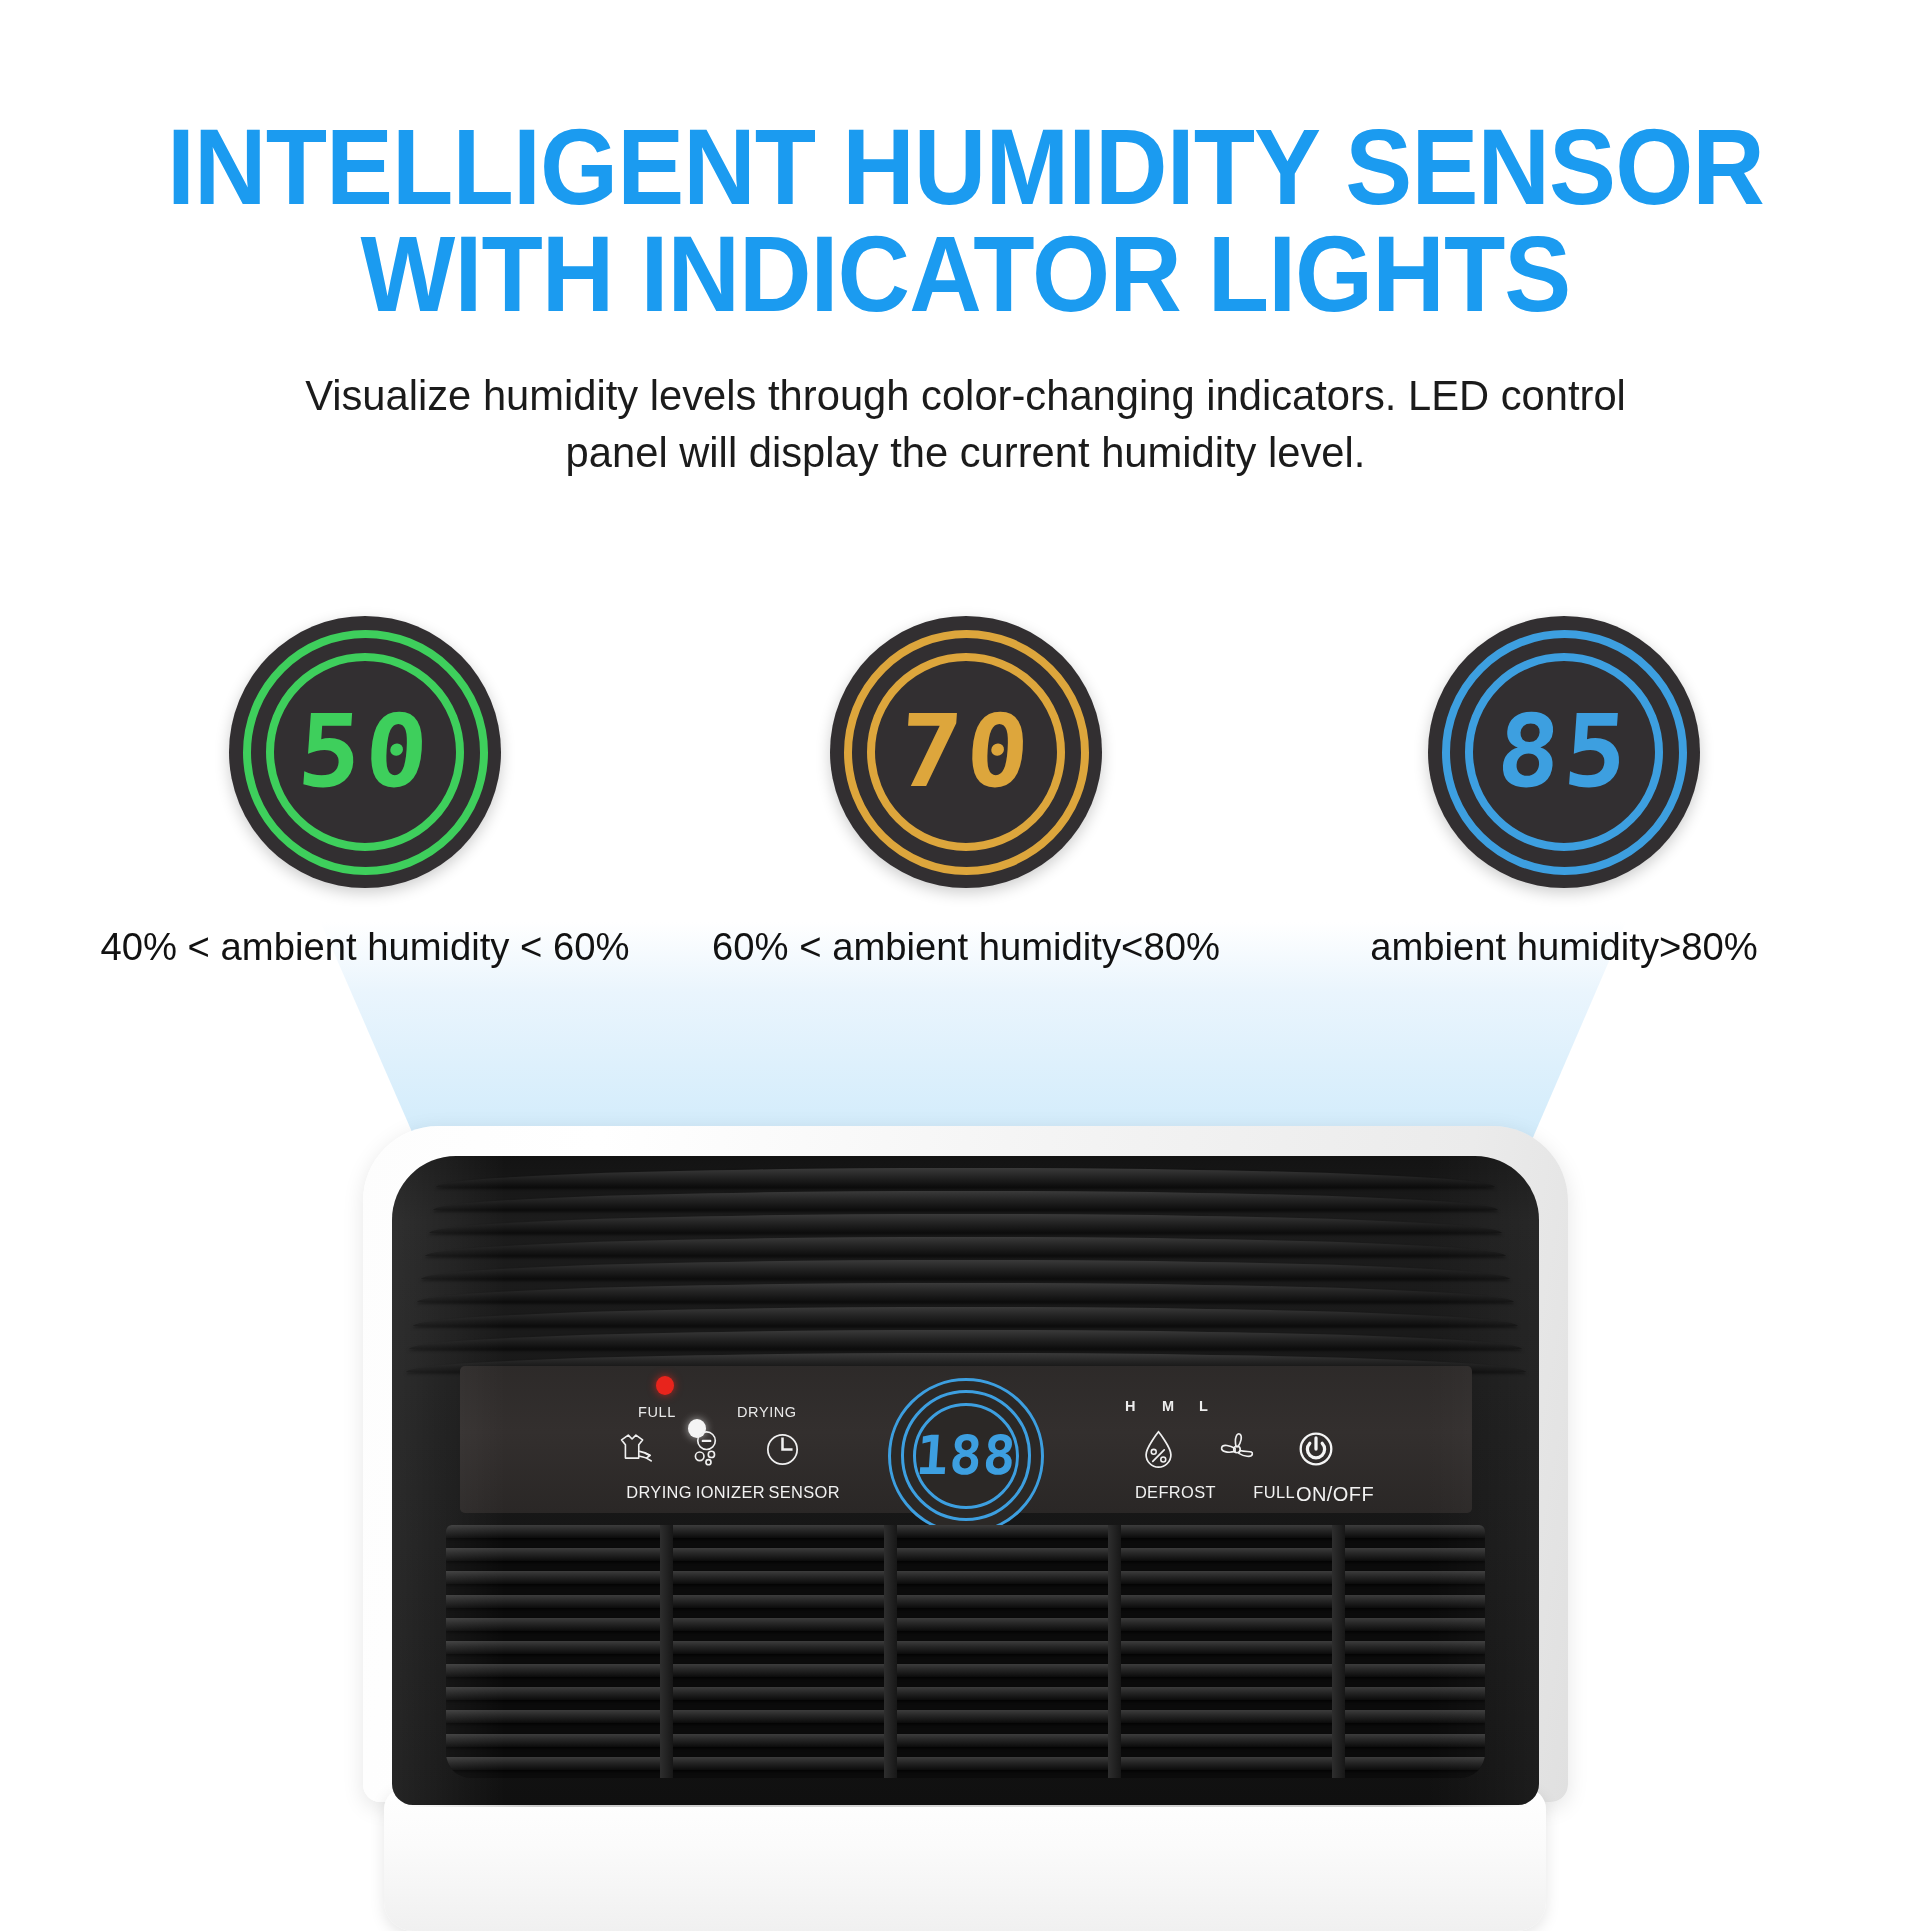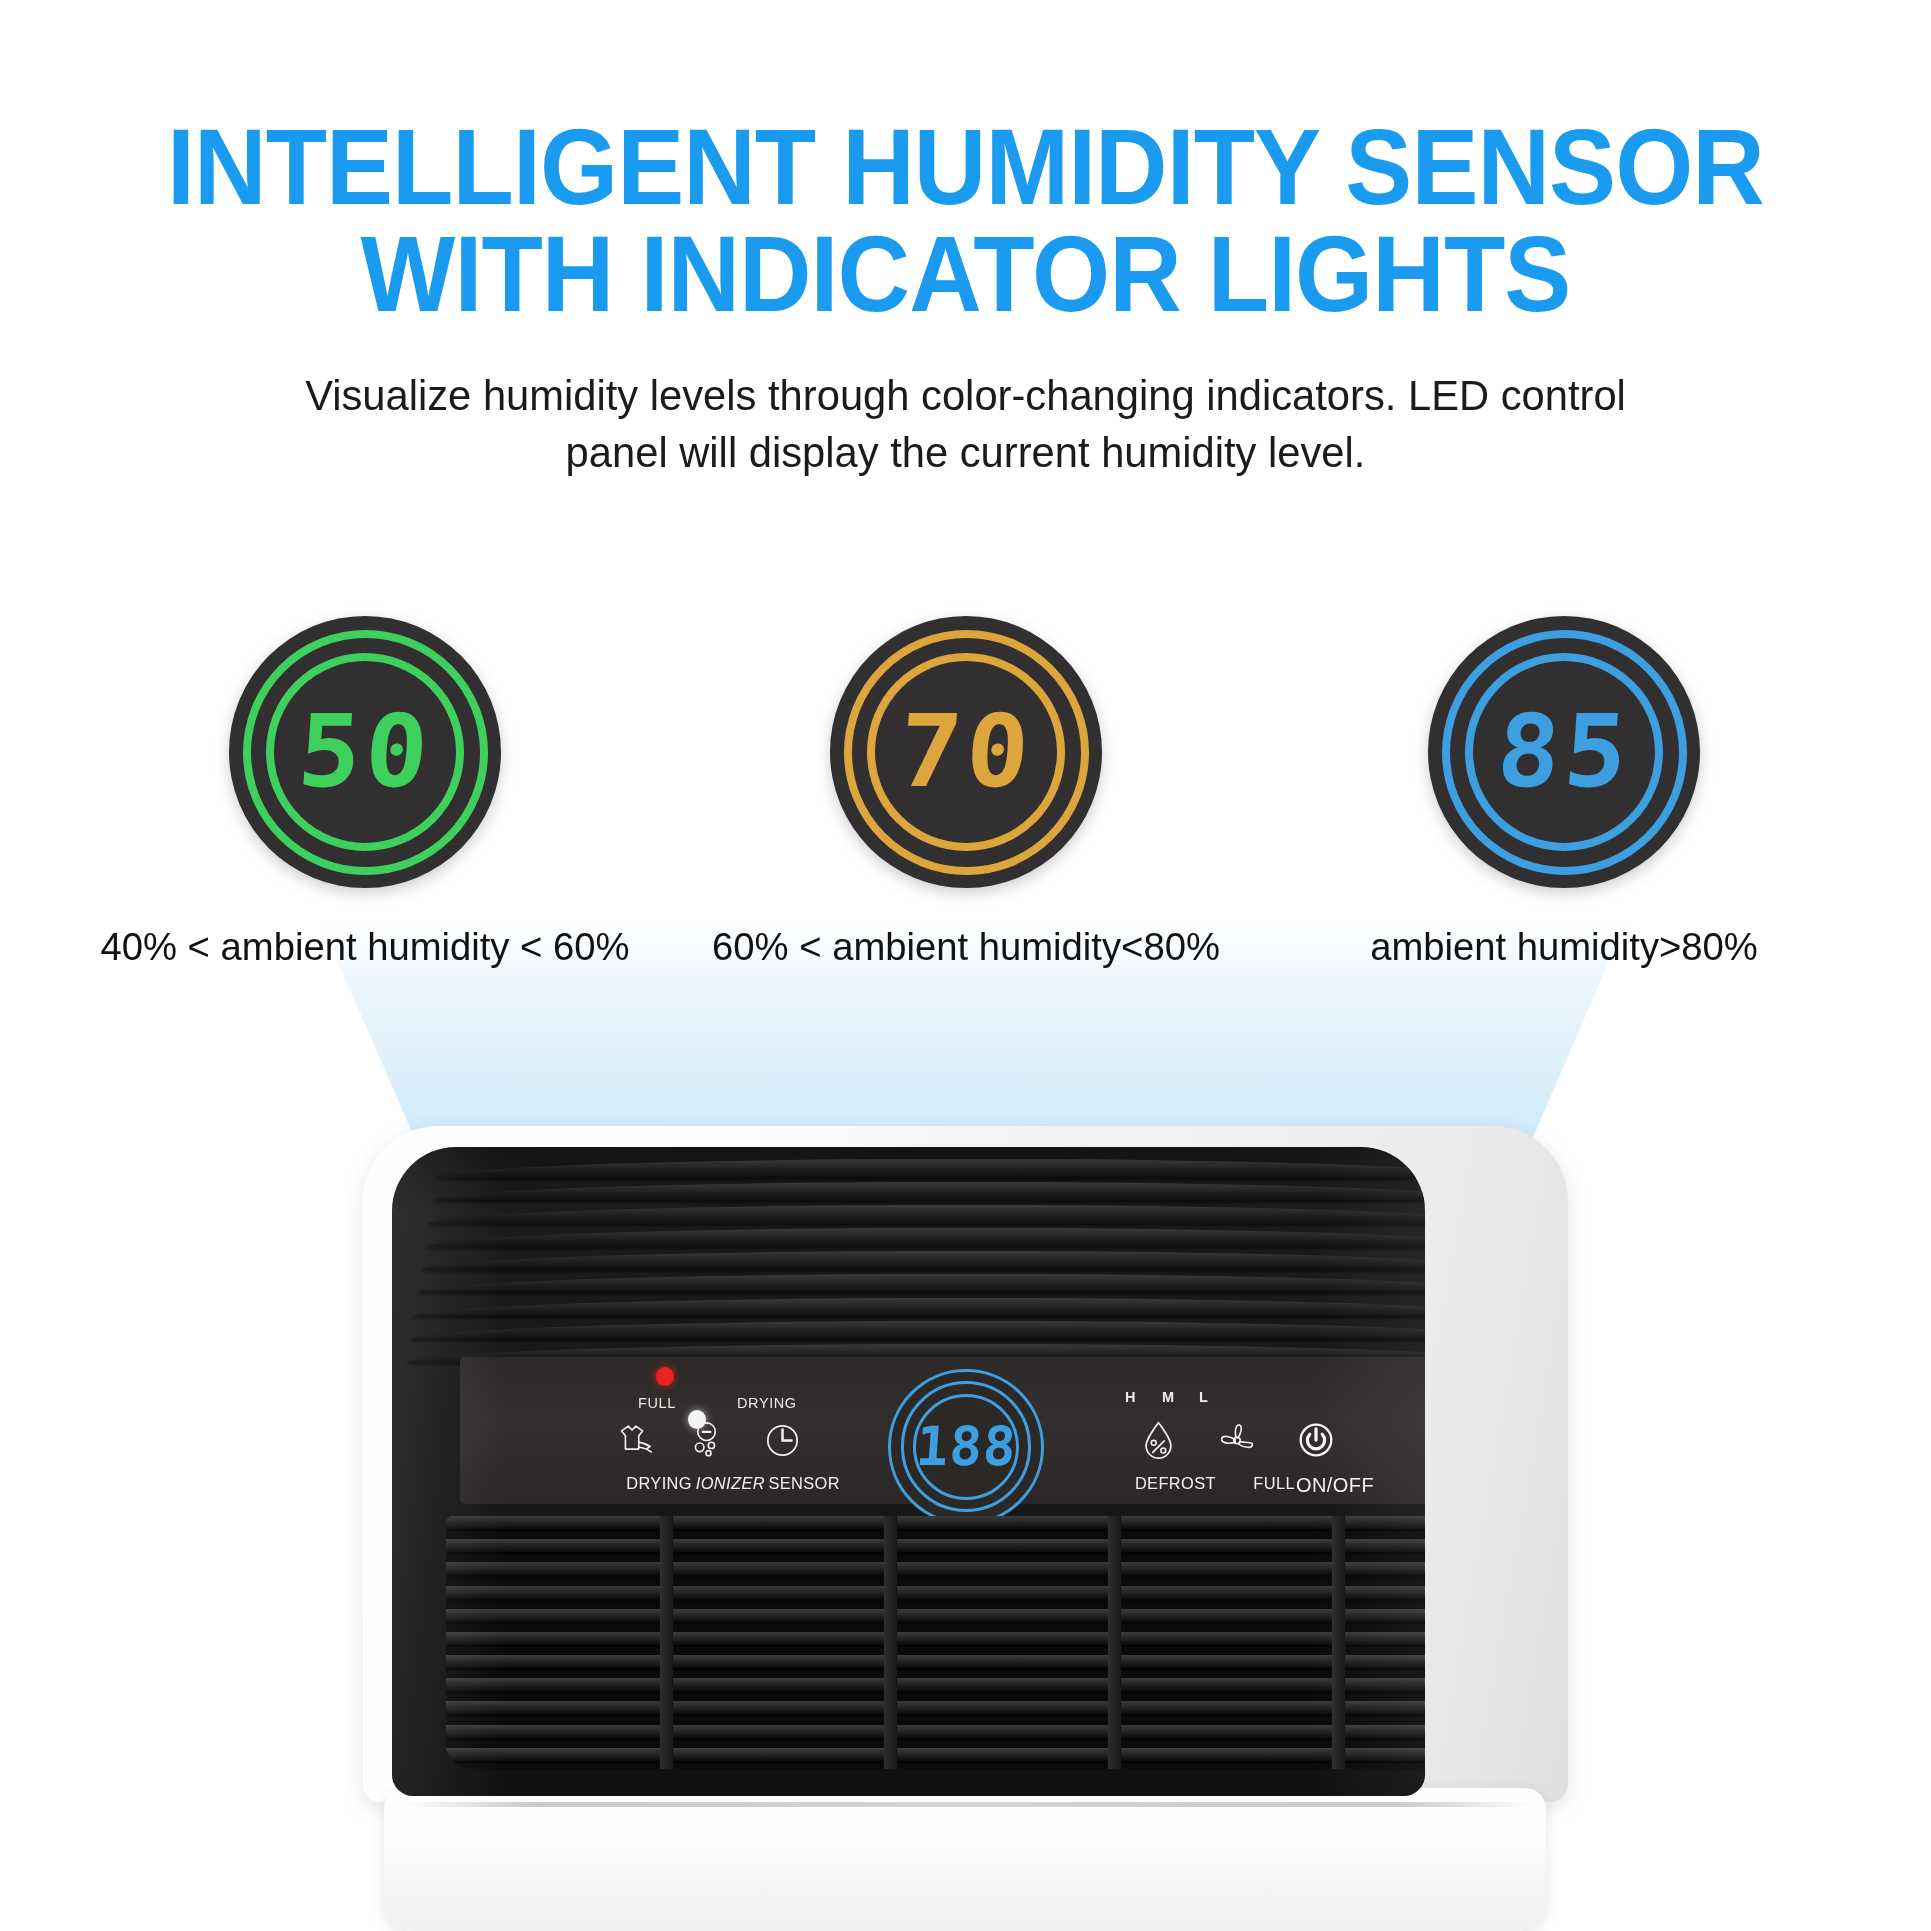--- a/index.html
+++ b/index.html
@@ -99,21 +99,21 @@
     box-shadow:0 4.8px 15.4px rgba(0,0,0,0.10);
   }
   #base-seam {
     position:absolute; left:39px; top:676px; width:1128px; height:4.8px;
     background:linear-gradient(90deg,rgba(190,190,190,0) 0%, #c9c9c9 12%, #d6d6d6 50%, #c9c9c9 88%, rgba(190,190,190,0) 100%);
     border-radius:2.9px;
   }
 
   
   #face {
-    position:absolute; left:29px; top:21px; width:1033px; height:649px;
+    position:absolute; left:29px; top:30px; width:1147px; height:649px;
     border-radius:64px 64px 21px 21px;
     background:linear-gradient(180deg,#131313 0%, #1c1c1c 10%, #161616 60%, #101010 100%);
     overflow:hidden;
   }
 
   
   #vent-top { position:absolute; left:0; top:0; width:1147px; height:224px; }
   .vtop {
     position:absolute; left:-9.7px; right:-9.7px;
     height:19.3px;
@@ -140,21 +140,21 @@
   .hml { position:absolute; top:32px; font-size:14.5px; color:#ededed; font-weight:bold; }
   #hml-h { left:665px; }
   #hml-m { left:702px; }
   #hml-l { left:739px; }
 
   
   .pbtn { position:absolute; top:58px; width:116px; text-align:right; }
   .pbtn .glyph { height:50px; display:flex; align-items:center; justify-content:center; }
   .pbtn .ptxt { margin-top:8.7px; font-size:16.4px; color:#f2f2f2; letter-spacing:0.4px; white-space:nowrap; }
   #btn-drying   { left:116px; }
-  #btn-ionizer  { left:189px;font-style:italic; }
+  #btn-ionizer  { left:189px; }
   #btn-timer    { left:264px; }
   #btn-humidity { left:640px; }
   #btn-speed    { left:719px; }
   #btn-onoff    { left:798px; }
   #btn-onoff .ptxt { font-size:20px; }
 
   
   #led-display {
     position:absolute; left:428px; top:11.6px; width:156px; height:156px;
     border-radius:50%;

